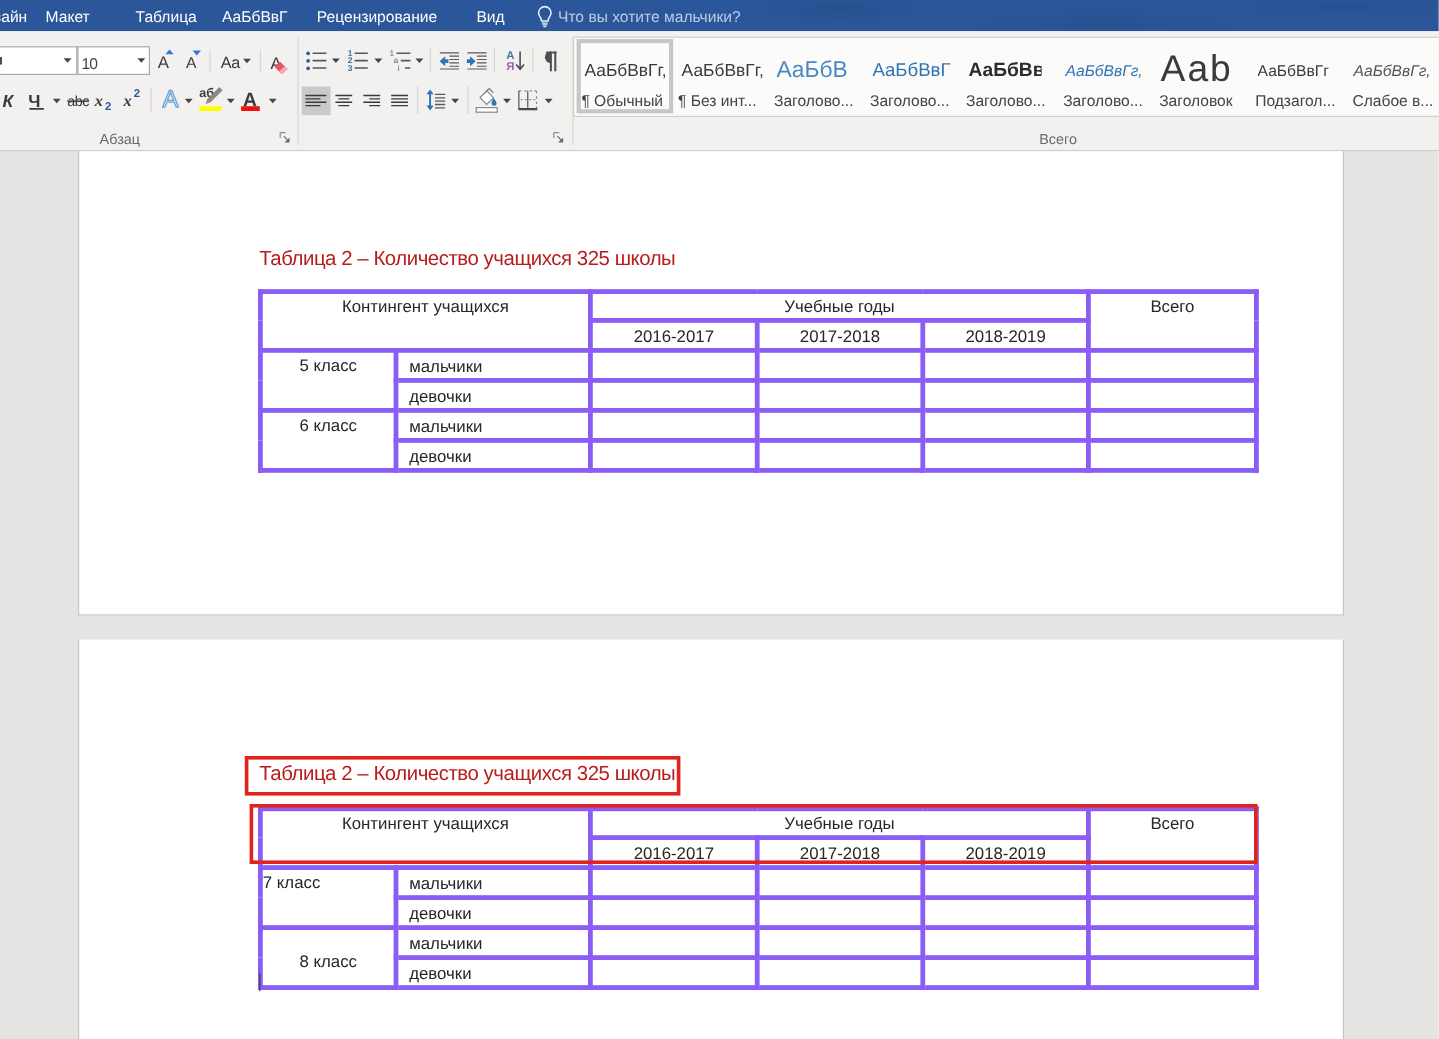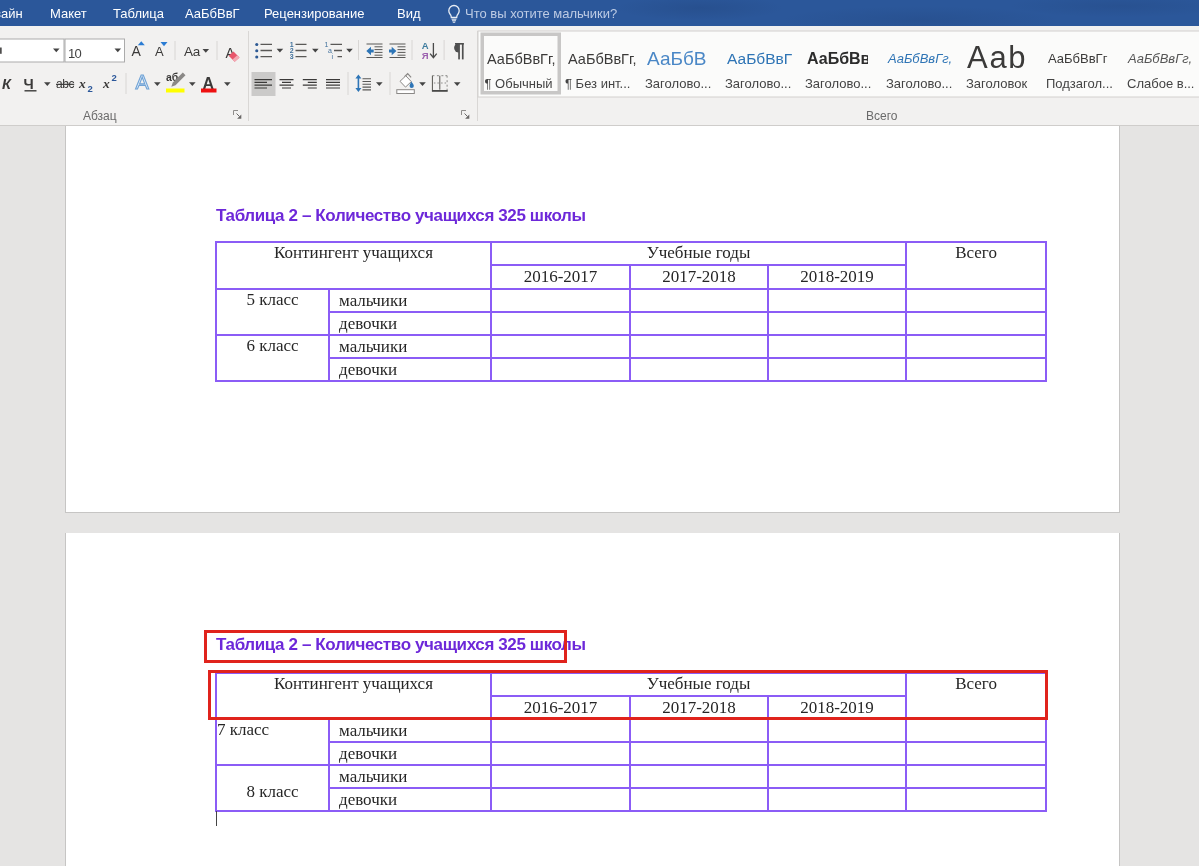--- a/index.html
+++ b/index.html
@@ -13,32 +13,32 @@
   .tab { position:absolute; top:0; height:26px; line-height:27px; color:#fff; font-size:13px; white-space:nowrap; }
   #tellme { position:absolute; top:0; height:26px; line-height:27px; color:#bdcbe4; font-size:13px; white-space:nowrap; }
 
   
   #ribbon { position:absolute; left:0; top:26px; width:1199px; height:100px; background:#f2f1f0; border-bottom:1px solid #cfcdcb; }
   .gsep { position:absolute; top:5px; height:90px; width:1px; background:#d9d7d5; }
   .glabel { position:absolute; top:83px; height:16px; font-size:12px; color:#6a6a6a; white-space:nowrap; }
 
   
   .page { position:absolute; left:65px; width:1055px; background:#fff; border:1px solid #c6c5c4; border-top:none; }
-  .doctext { position:absolute; font-size:16px; color:#6d28d9; white-space:nowrap;font-weight:bold; }
+  .doctext { position:absolute; font-size:16px; color:#b91c1c; white-space:nowrap; }
   table.doc { border-collapse:collapse; table-layout:fixed; position:absolute; }
-  table.doc td { border:2px solid #8b5cf6; font-size:17px; color:#262626; vertical-align:top; padding:0; line-height:20px; overflow:hidden;font-family:Liberation Serif, serif; }
+  table.doc td { border:4px solid #8b5cf6; font-size:14px; color:#262626; vertical-align:top; padding:0; line-height:20px; overflow:hidden; }
   .redbox { position:absolute; border:3px solid #e0231c; }
 </style>
 </head>
 <body>
 <div id="app">
 
   <div id="tabbar">
     <div class="tab" style="left:-21px;">Дизайн</div>
-    <div class="tab" style="left:50px;">Макет</div>
+    <div class="tab" style="left:38px;">Макет</div>
     <div class="tab" style="left:113px;">Таблица</div>
     <div class="tab" style="left:185px;">АаБбВвГ</div>
     <div class="tab" style="left:264px;">Рецензирование</div>
     <div class="tab" style="left:397px;">Вид</div>
     <svg class="abs" style="left:446px;top:4px;" width="16" height="19" viewBox="0 0 16 19">
       <path d="M8 1.5 a5.2 5.2 0 0 1 5.2 5.2 c0 2.2-1.3 3.3-2 4.6 -0.3 0.6-0.4 1.2-0.5 2.2 h-5.4 c-0.1-1-0.2-1.6-0.5-2.2 -0.7-1.3-2-2.4-2-4.6 A5.2 5.2 0 0 1 8 1.5 Z" fill="none" stroke="#e8edf5" stroke-width="1.3"></path>
       <path d="M5.6 15.2 h4.8 M6 16.8 h4 M6.8 18.3 h2.4" stroke="#e8edf5" stroke-width="1.1" fill="none"></path>
     </svg>
     <div id="tellme" style="left:465px;">Что вы хотите мальчики?</div>
     <div class="abs" style="left:620px;top:0;width:579px;height:26px;background:

